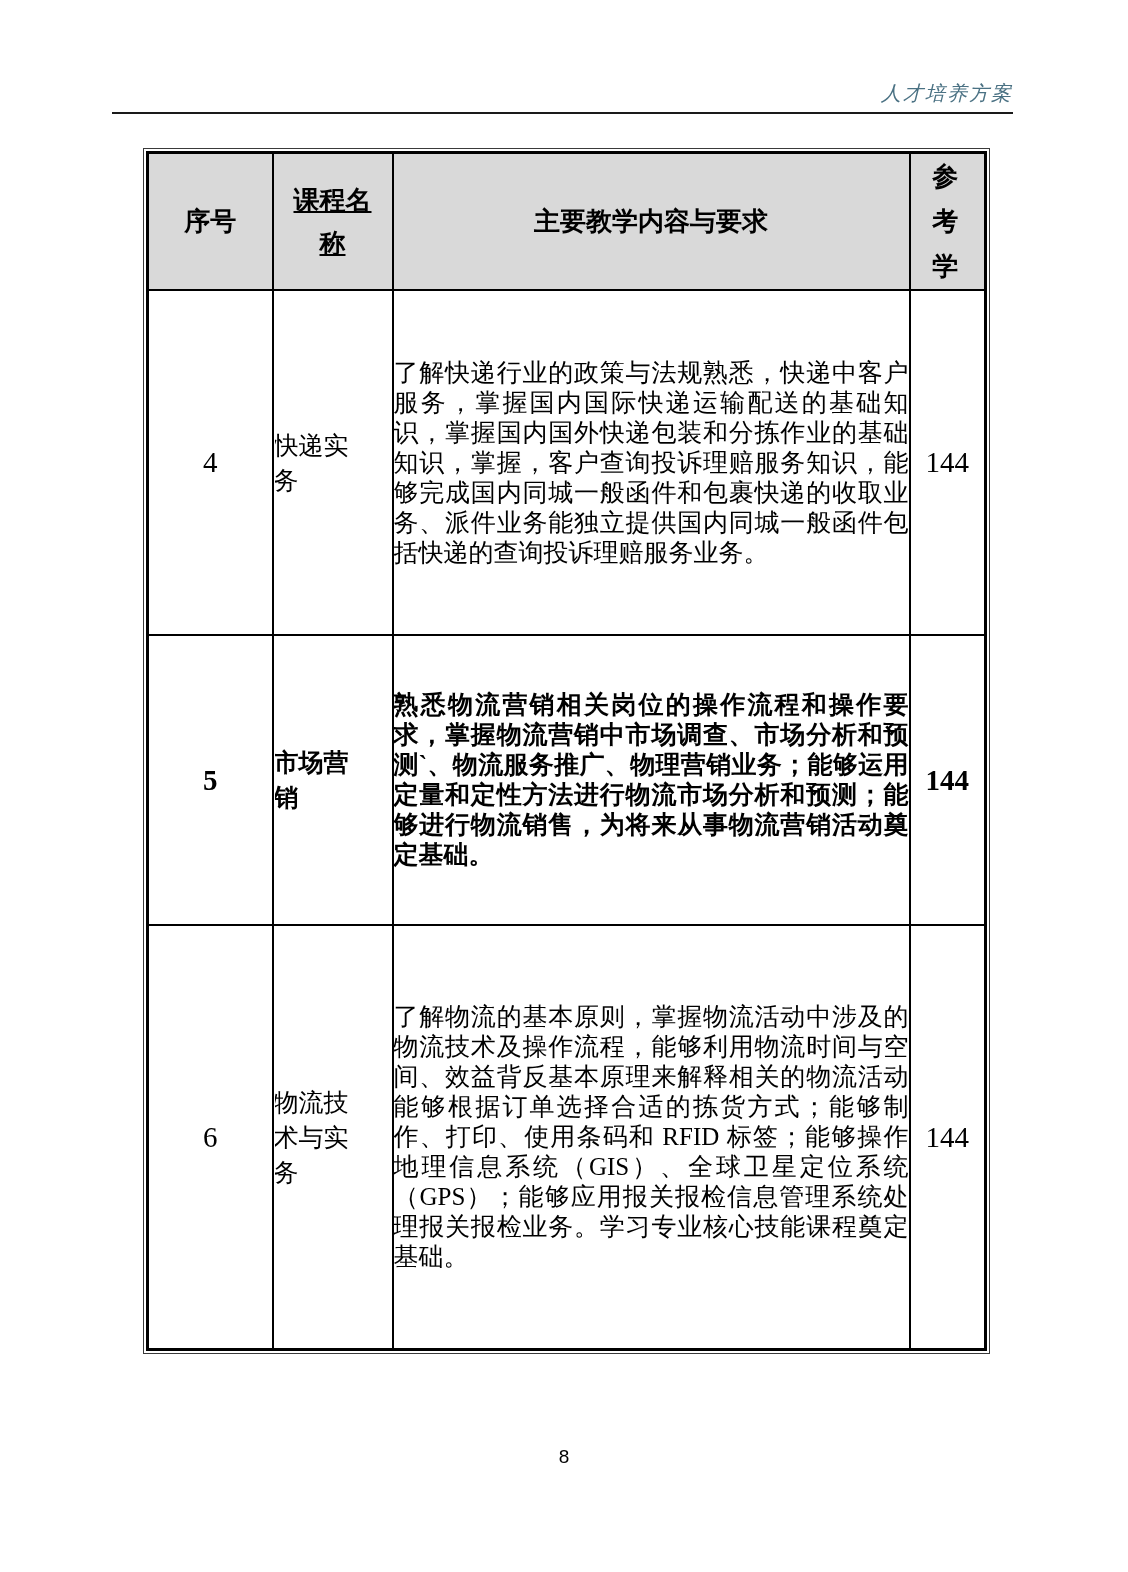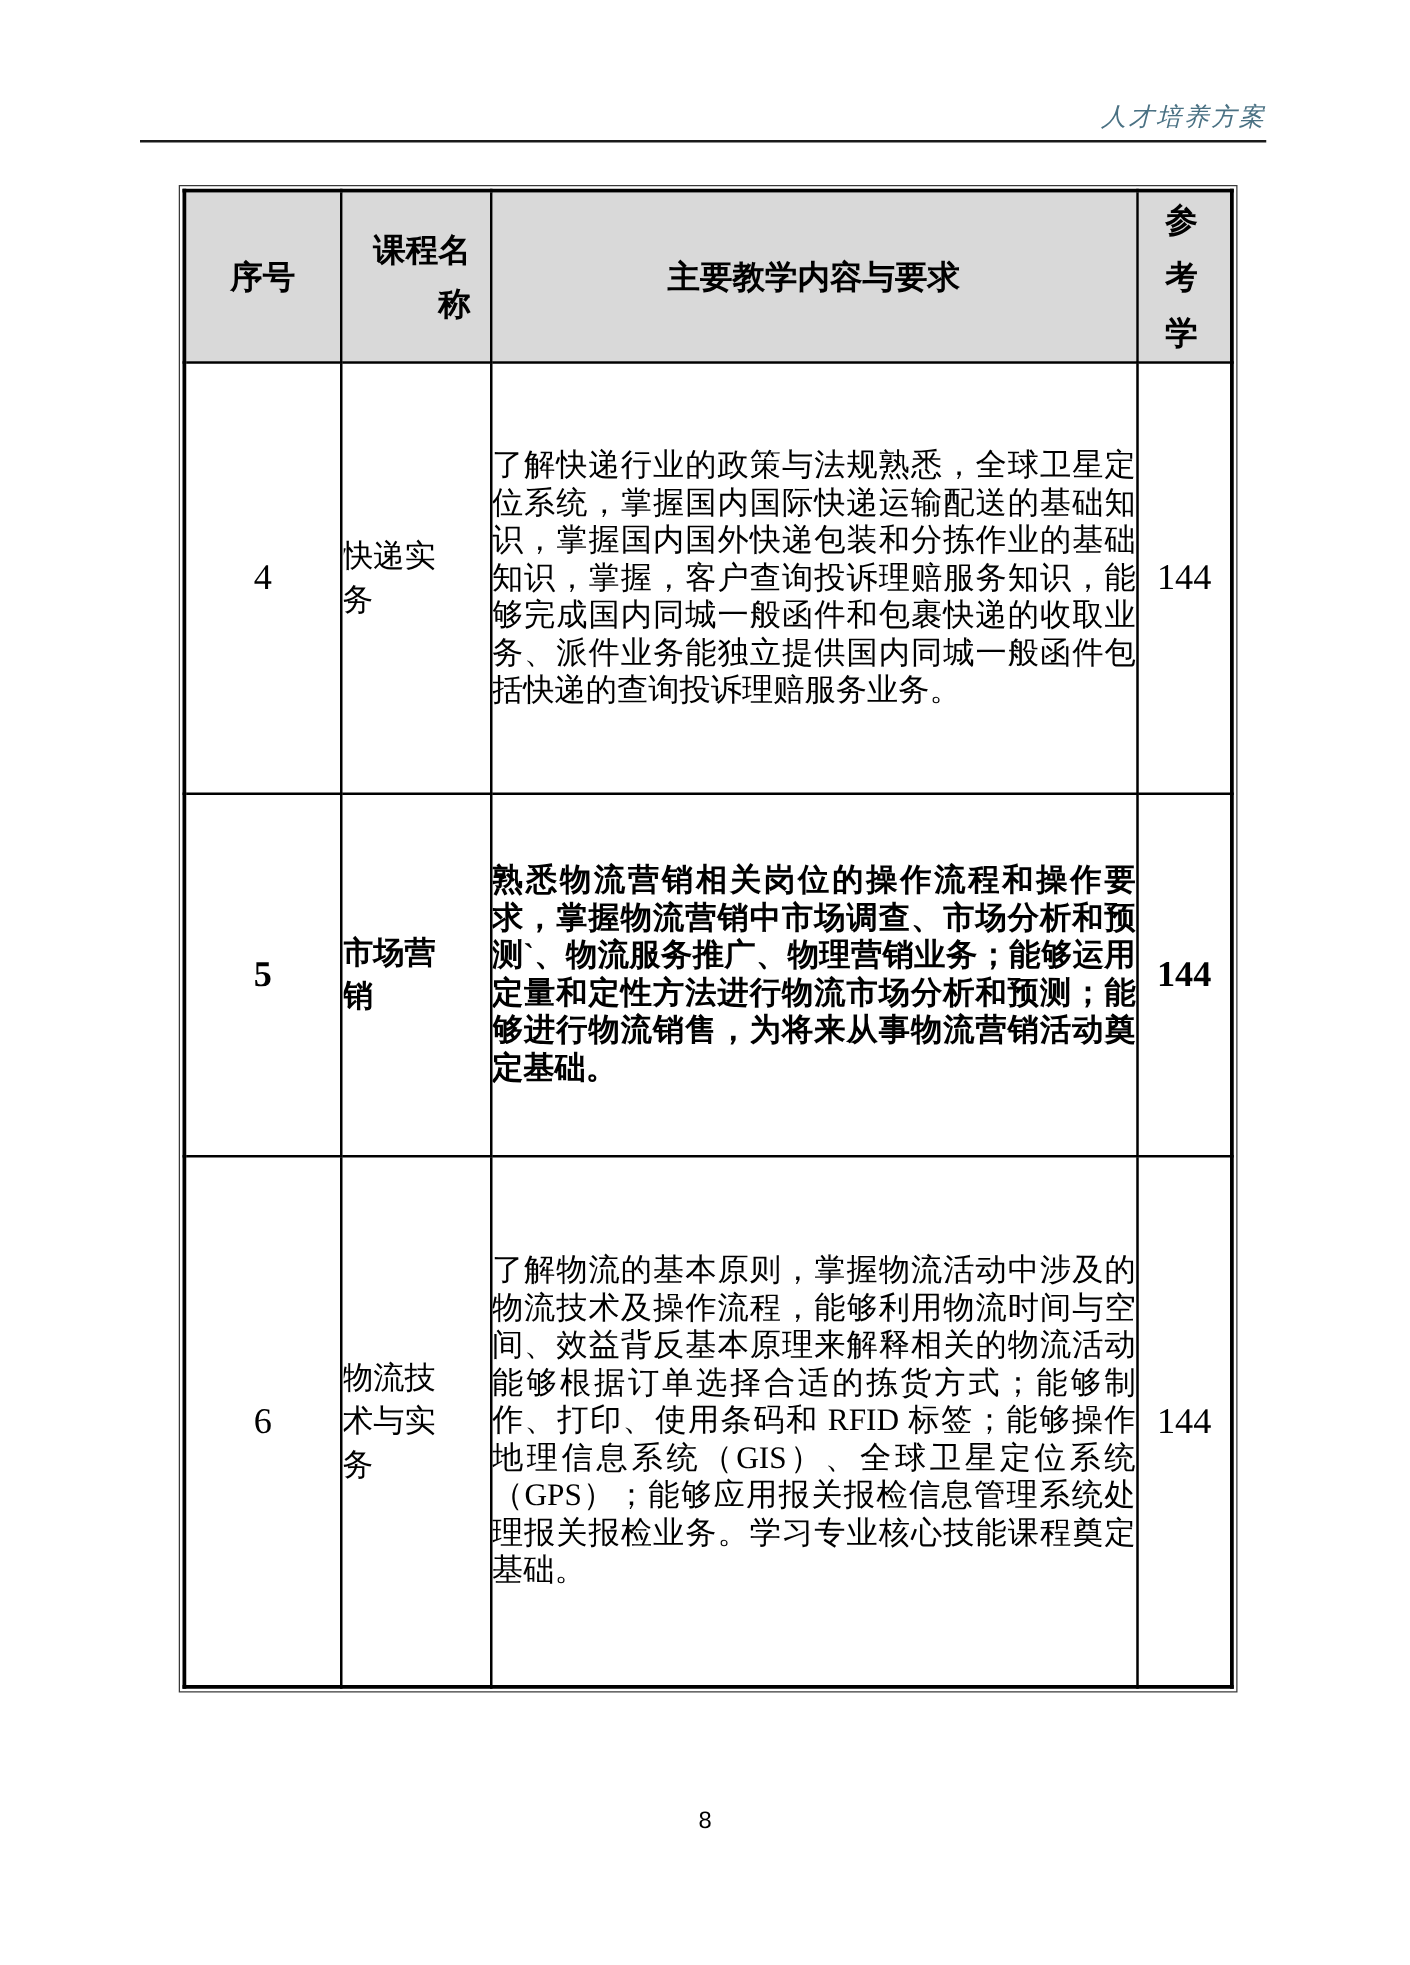--- a/index.html
+++ b/index.html
@@ -67,22 +67,23 @@
     font-weight: bold;
     font-size: 26px;
     text-align: center;
     height: 130px;
     line-height: 1.55;
   }
   .wrap-3 {
     display: inline-block;
     width: 88px;
     word-break: break-all;
-    text-align: right;
+    text-align: center;
     line-height: 1.65;
+    text-decoration: underline;
   }
   .vertical-1 {
     display: inline-block;
     width: 30px;
     word-break: break-all;
     text-align: left;
     line-height: 45px;
   }
 
   
@@ -163,21 +164,21 @@
     </thead>
     <tbody>
       <tr class="row-1">
         <td class="cell-no">
           <span>4</span>
         </td>
         <td class="cell-course">
           <span class="course-name">快递实务</span>
         </td>
         <td class="cell-content">
-          <span>了解快递行业的政策与法规熟悉，全球卫星定位系统，掌握国内国际快递运输配送的基础知识，掌握国内国外快递包装和分拣作业的基础知识，掌握，客户查询投诉理赔服务知识，能够完成国内同城一般函件和包裹快递的收取业务、派件业务能独立提供国内同城一般函件包括快递的查询投诉理赔服务业务。</span>
+          <span>了解快递行业的政策与法规熟悉，快递中客户服务，掌握国内国际快递运输配送的基础知识，掌握国内国外快递包装和分拣作业的基础知识，掌握，客户查询投诉理赔服务知识，能够完成国内同城一般函件和包裹快递的收取业务、派件业务能独立提供国内同城一般函件包括快递的查询投诉理赔服务业务。</span>
         </td>
         <td class="cell-hours">
           <span>144</span>
         </td>
       </tr>
       <tr class="row-2">
         <td class="cell-no">
           <span>5</span>
         </td>
         <td class="cell-course">

